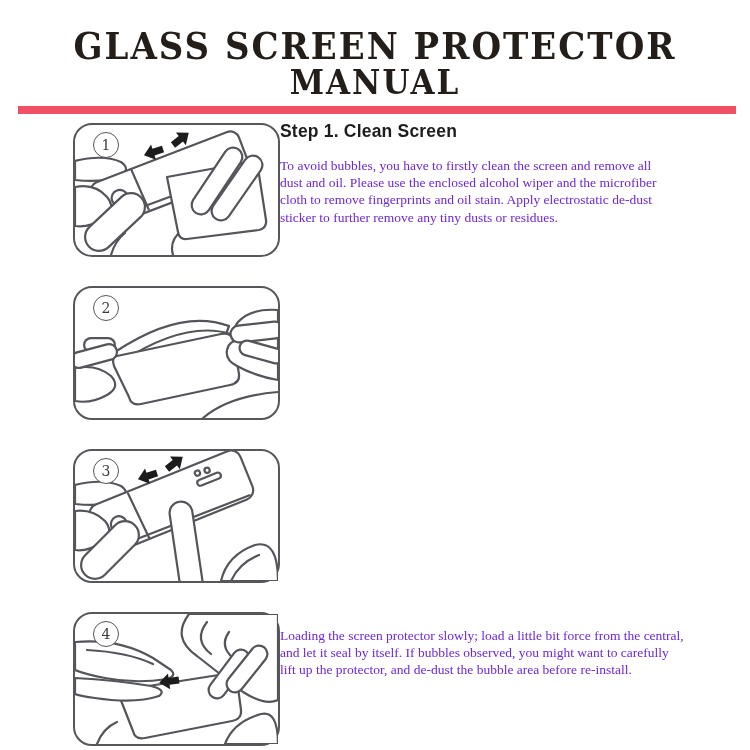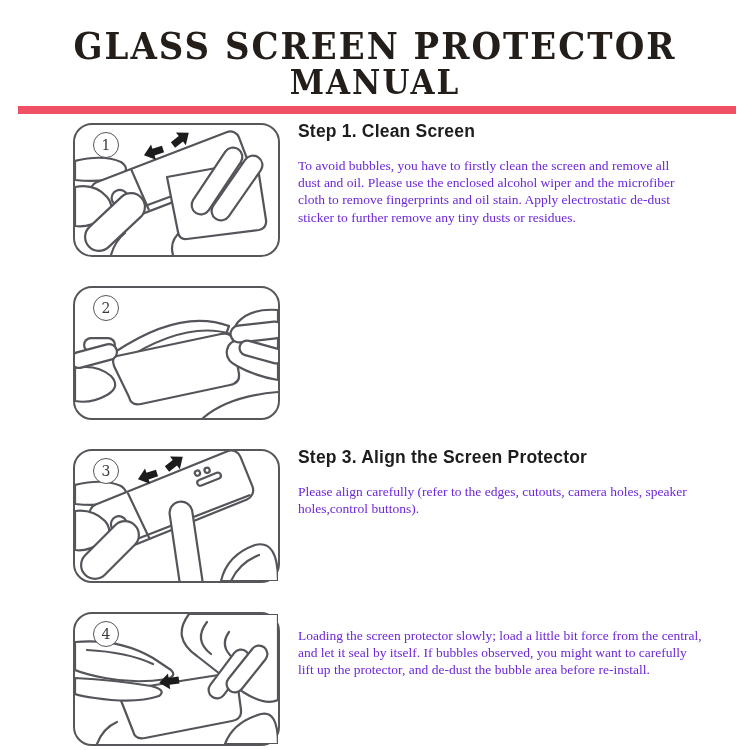--- a/index.html
+++ b/index.html
@@ -32,21 +32,21 @@
     position:relative; background:#fff;
   }
   .illus-box svg{ position:absolute; left:0; top:0; width:203px; height:130px; }
   .badge{
     position:absolute; left:18px; top:7px; width:24px; height:24px;
     border:1.6px solid #55575b; border-radius:50%;
     display:flex; align-items:center; justify-content:center;
     font-family:"DejaVu Serif",serif; font-size:14px; color:#3b3b3b;
     background:#fff; z-index:2;
   }
-  .text-col{ width:445px; padding-left:18px; }
+  .text-col{ width:445px; }
   .step-heading{
     margin:-2px 0 0 0;
     font-family:"Liberation Sans",sans-serif; font-weight:700;
     font-size:17.5px; letter-spacing:0.2px; color:#1d1d1d;
   }
   .step-body{
     margin:15px 0 0 0;
     font-family:"Liberation Serif",serif;
     font-size:13.5px; line-height:1.27; color:#6d28d9;
     white-space:pre-line;
@@ -144,25 +144,20 @@
           <path d="M20,114 L50,84" stroke="#fff" stroke-width="25.6"></path>
           <path d="M116,130 L106,62" stroke-width="25"></path>
           <path d="M116,130 L106,62" stroke="#fff" stroke-width="20.6"></path>
           <path d="M146,130 Q152,104 180,94 Q203,88 203,130 Z" fill="#fff"></path>
           <path d="M156,130 Q164,112 184,104"></path>
           <path d="M0,-3.5 L10,-3.5 L10,-8 L20,0 L10,8 L10,3.5 L0,3.5 Z" transform="translate(92,18) rotate(-38)" fill="#1c1c1c" stroke="none"></path>
           <path d="M0,-3.5 L10,-3.5 L10,-8 L20,0 L10,8 L10,3.5 L0,3.5 Z" transform="translate(82,22) rotate(162)" fill="#1c1c1c" stroke="none"></path>
         </g>
       </svg>
     </div>
-    <div class="text-col">
-      <h2 class="step-heading">Step 3. Align the Screen Protector</h2>
-      <p class="step-body">Please align carefully (refer to the edges, cutouts, camera holes, speaker
-holes,control buttons).</p>
-    </div>
   </div>
 
   <div class="row">
     <div class="illus-box">
       <div class="badge">4</div>
       <svg viewBox="0 0 203 130">
         <g stroke="#53555a" stroke-width="2.2" fill="none" stroke-linecap="round" stroke-linejoin="round">
           <path d="M114,0 Q96,24 122,42 L168,78 Q190,92 203,86 L203,0 Z" fill="#fff"></path>
           <path d="M132,8 Q118,26 136,40"></path>
           <path d="M154,18 Q144,32 158,44"></path>

